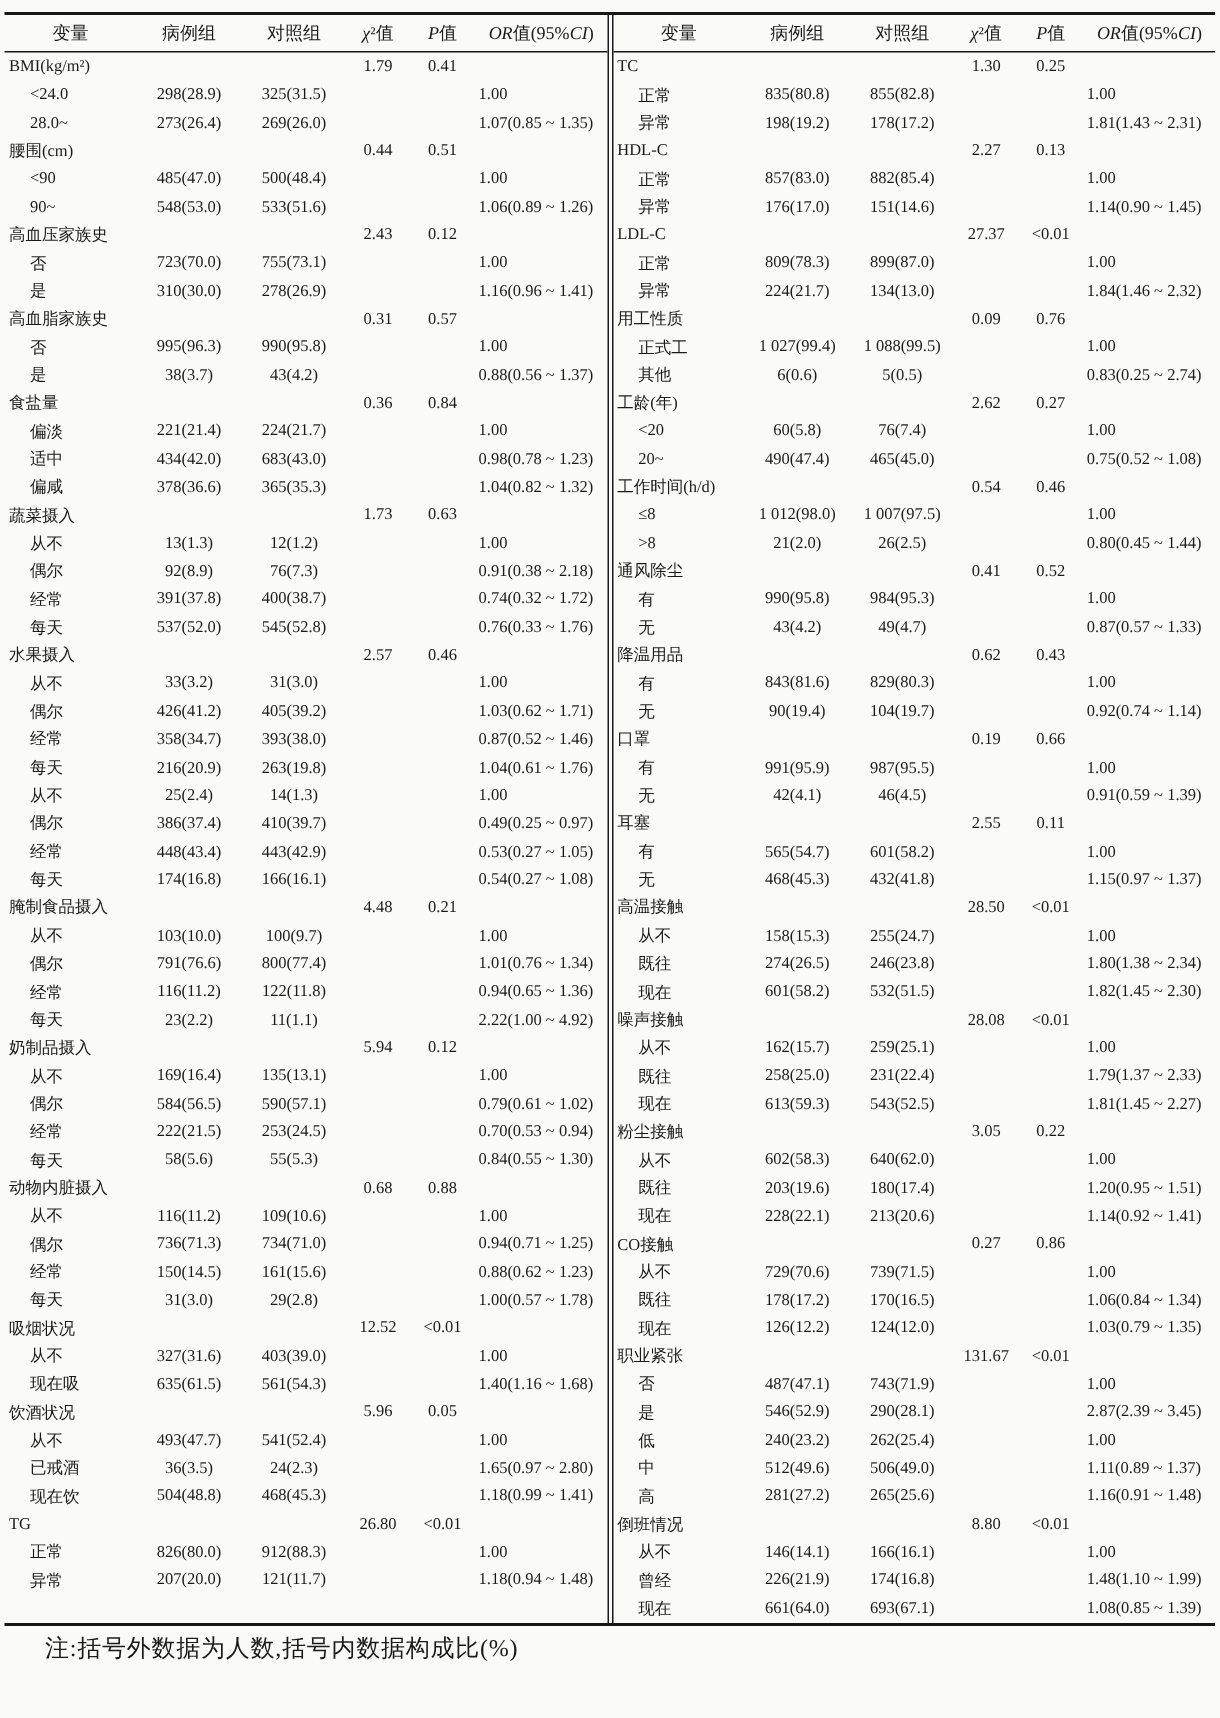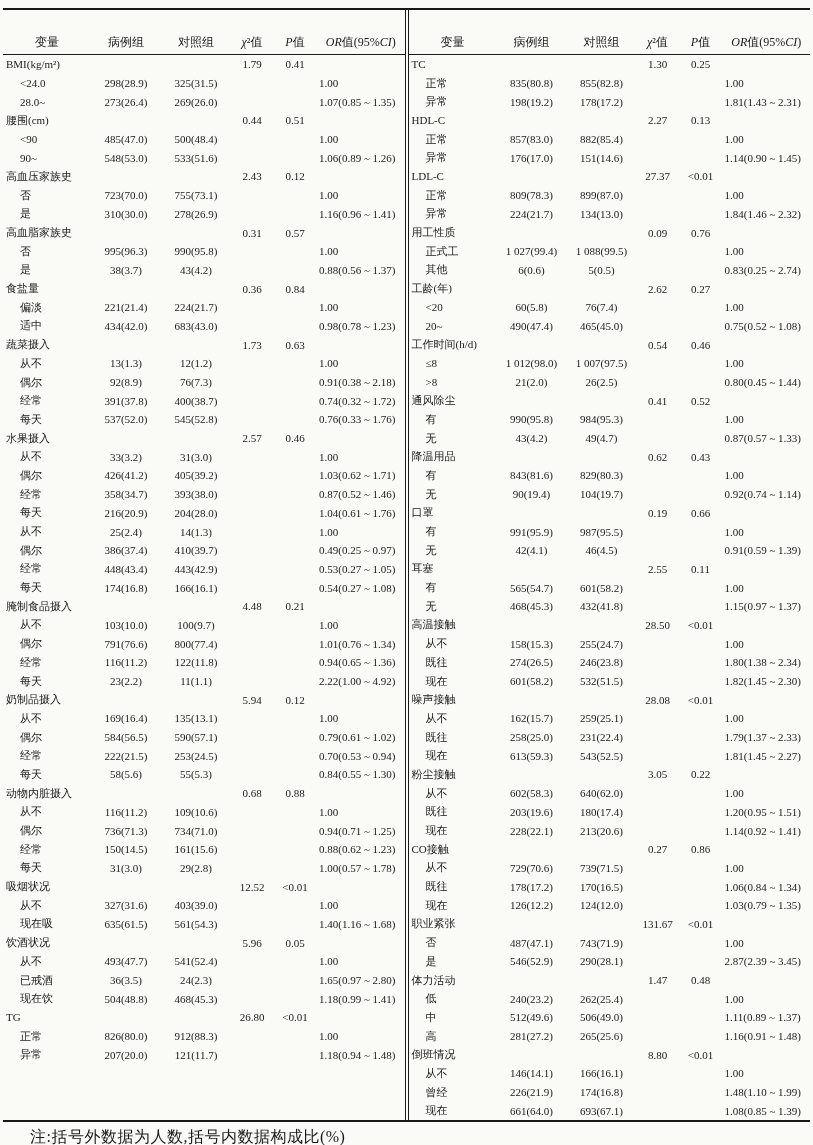--- a/index.html
+++ b/index.html
@@ -19,21 +19,20 @@
   }
   .half{flex:1 1 0;min-width:0;}
   .half + .half{border-left:4px double #181818;}
   .hdr-row{
     display:grid;
     grid-template-columns:88px 70px 70px 42px 44px 1fr;
     height:24px;
     align-items:center;
     border-bottom:1.5px solid #181818;
     font-size:12px;
-    margin-top:20px;
   }
   .hdr-row .hc{text-align:center;white-space:nowrap;}
   .row{
     display:grid;
     grid-template-columns:88px 70px 70px 42px 44px 1fr;
     height:18.7px;
     align-items:center;
     font-size:11px;
   }
   .c-var{text-align:left;padding-left:3px;white-space:nowrap;overflow:visible;}
@@ -175,20 +174,28 @@
         <span class="c-or">1.00</span>
       </div>
       <div class="row cat">
         <span class="c-var">适中</span>
         <span class="c-num">434(42.0)</span>
         <span class="c-num">683(43.0)</span>
         <span class="c-chi"></span>
         <span class="c-p"></span>
         <span class="c-or">0.98(0.78 ~ 1.23)</span>
       </div>
+      <div class="row cat">
+        <span class="c-var">偏咸</span>
+        <span class="c-num">378(36.6)</span>
+        <span class="c-num">365(35.3)</span>
+        <span class="c-chi"></span>
+        <span class="c-p"></span>
+        <span class="c-or">1.04(0.82 ~ 1.32)</span>
+      </div>
       <div class="row grp">
         <span class="c-var">蔬菜摄入</span>
         <span class="c-num"></span>
         <span class="c-num"></span>
         <span class="c-chi">1.73</span>
         <span class="c-p">0.63</span>
         <span class="c-or"></span>
       </div>
       <div class="row cat">
         <span class="c-var">从不</span>
@@ -250,21 +257,21 @@
         <span class="c-var">经常</span>
         <span class="c-num">358(34.7)</span>
         <span class="c-num">393(38.0)</span>
         <span class="c-chi"></span>
         <span class="c-p"></span>
         <span class="c-or">0.87(0.52 ~ 1.46)</span>
       </div>
       <div class="row cat">
         <span class="c-var">每天</span>
         <span class="c-num">216(20.9)</span>
-        <span class="c-num">204(28.0)</span>
+        <span class="c-num">263(19.8)</span>
         <span class="c-chi"></span>
         <span class="c-p"></span>
         <span class="c-or">1.04(0.61 ~ 1.76)</span>
       </div>
       <div class="row cat">
         <span class="c-var">从不</span>
         <span class="c-num">25(2.4)</span>
         <span class="c-num">14(1.3)</span>
         <span class="c-chi"></span>
         <span class="c-p"></span>
@@ -889,28 +896,20 @@
         <span class="c-or">1.00</span>
       </div>
       <div class="row cat">
         <span class="c-var">是</span>
         <span class="c-num">546(52.9)</span>
         <span class="c-num">290(28.1)</span>
         <span class="c-chi"></span>
         <span class="c-p"></span>
         <span class="c-or">2.87(2.39 ~ 3.45)</span>
       </div>
-      <div class="row grp">
-        <span class="c-var">体力活动</span>
-        <span class="c-num"></span>
-        <span class="c-num"></span>
-        <span class="c-chi">1.47</span>
-        <span class="c-p">0.48</span>
-        <span class="c-or"></span>
-      </div>
       <div class="row cat">
         <span class="c-var">低</span>
         <span class="c-num">240(23.2)</span>
         <span class="c-num">262(25.4)</span>
         <span class="c-chi"></span>
         <span class="c-p"></span>
         <span class="c-or">1.00</span>
       </div>
       <div class="row cat">
         <span class="c-var">中</span>

